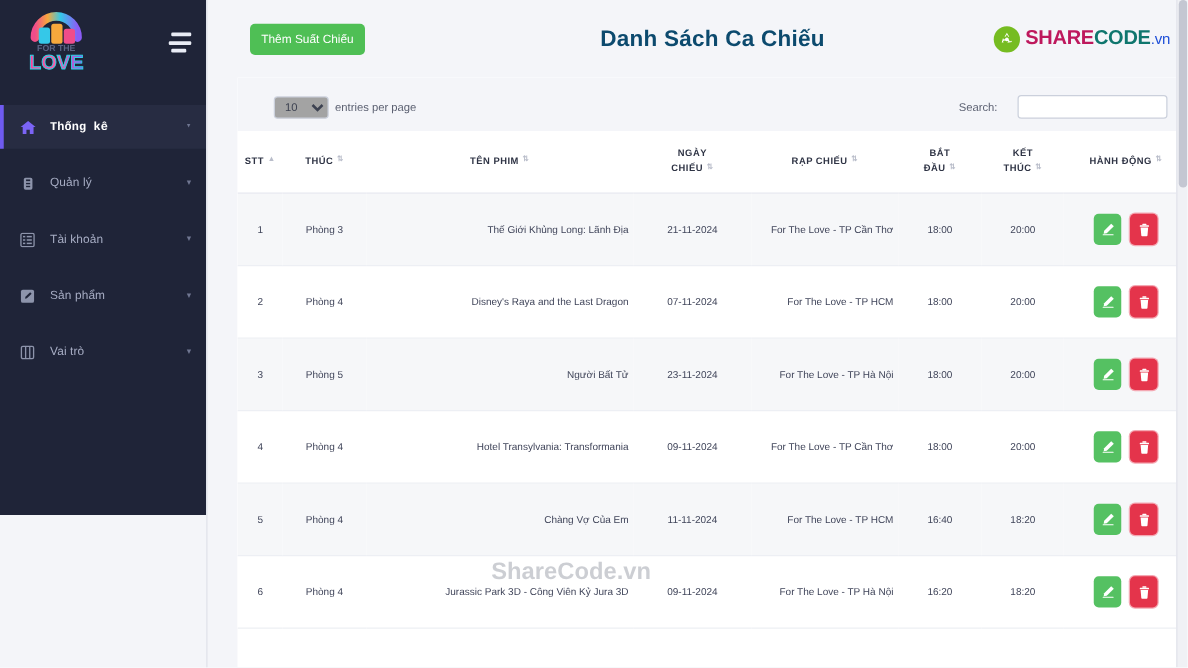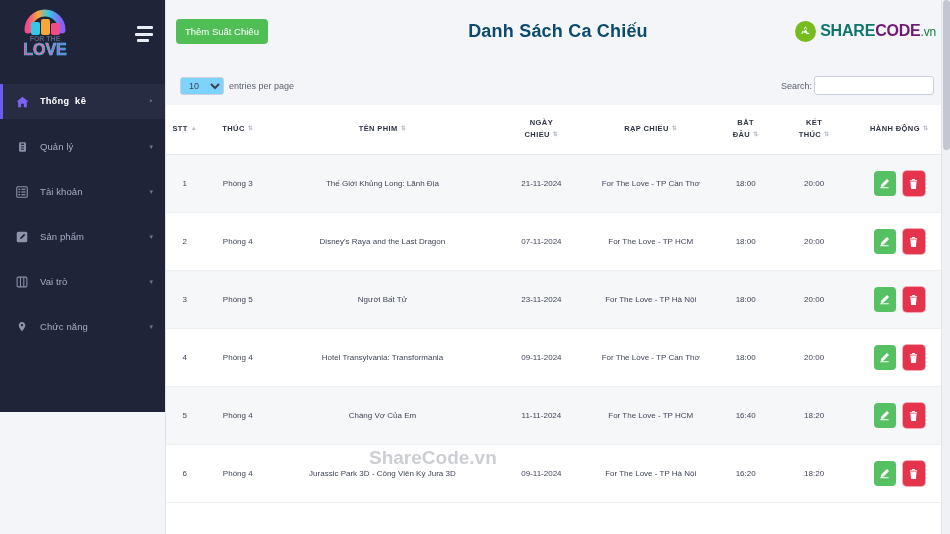--- a/index.html
+++ b/index.html
@@ -79,20 +79,21 @@
   }
 
   
   .main {
     flex: 1 1 auto;
     height: 534px;
     background: #f4f5f9;
     position: relative;
     overflow: hidden;
     border-left: 1px solid #dfe2ea;
+    padding-left: 24px;
   }
   .topbar {
     height: 62px;
     background: #f4f5f9;
     display: flex;
     align-items: center;
     padding: 0 14px 0 10px;
     position: relative;
   }
   .add-btn {
@@ -123,23 +124,23 @@
     gap: 4px;
     z-index: 3;
   }
   .sc-mark {
     width: 21px; height: 21px;
     border-radius: 50%;
     background: #76bc21;
     display: inline-flex; align-items: center; justify-content: center;
   }
   .sc-text { font-size: 16px; font-weight: bold; letter-spacing: -.2px; }
-  .sc-share { color: #0f766e; }
-  .sc-code { color: #701a75; }
-  .sc-vn { color: #15803d; font-size: 12px; font-weight: normal; }
+  .sc-share { color: #be185d; }
+  .sc-code { color: #0f766e; }
+  .sc-vn { color: #1d4ed8; font-size: 12px; font-weight: normal; }
 
   
   .card {
     background: #ffffff;
     margin: 0;
     height: 472px;
     position: relative;
     overflow: hidden;
   }
   .table-tools {
@@ -153,30 +154,31 @@
     align-items: center;
     gap: 5px;
     font-size: 9px;
     color: #5a5f70;
   }
   .entries select {
     font-size: 9px;
     padding: 2px 2px 2px 4px;
     border: 1px solid #cbd0dc;
     border-radius: 3px;
-    background: #7dd3fc;
+    background: #a3a3a3;
     color: #3d4251;
     font-family: "Liberation Sans", sans-serif;
     height: 18px;
+    margin-left: 15px;
   }
   .search-wrap {
     margin-left: auto;
     display: flex;
     align-items: center;
-    gap: 2px;
+    gap: 16px;
     font-size: 9px;
     color: #5a5f70;
   }
   .search-wrap input {
     width: 120px; height: 19px;
     border: 1px solid #cbd0dc;
     border-radius: 3px;
     font-size: 9px;
     padding: 0 5px;
     background: #ffffff;
@@ -207,21 +209,21 @@
     font-size: 8px;
     color: #40455a;
     padding: 16px 4px;
     text-align: center;
     border-bottom: 1px solid #edeff4;
     vertical-align: middle;
     line-height: 1.45;
   }
   tbody tr:nth-child(odd) { background: #f6f7f9; }
   tbody tr:nth-child(even) { background: #ffffff; }
-  td.left { text-align: center; }
+  td.left { text-align: right; }
   .c-stt   { width: 34px; }
   .c-phong { width: 62px; }
   .c-ten   { width: 200px; }
   .c-ngay  { width: 88px; }
   .c-rap   { width: 110px; }
   .c-bd    { width: 62px; }
   .c-kt    { width: 62px; }
   .c-hd    { width: 92px; }
 
   .actions { display: flex; gap: 7px; justify-content: center; align-items: center; }
@@ -354,30 +356,20 @@
           <svg width="12" height="12" viewBox="0 0 16 16" fill="none" stroke="currentColor" stroke-width="1.4">
               <rect x="1.5" y="1.5" width="13" height="13" rx="1.5"></rect>
               <line x1="6" y1="2" x2="6" y2="14"></line>
               <line x1="10.4" y1="2" x2="10.4" y2="14"></line>
             </svg>
         </span>
         <span class="nav-label">Vai trò</span>
         <span class="nav-caret">▾</span>
       </div>
 
-      <div class="nav-item">
-        <span class="nav-icon">
-          <svg width="10" height="13" viewBox="0 0 16 16" fill="currentColor">
-              <path d="M8 0.6C5 0.6 2.8 2.9 2.8 5.8c0 3.8 5.2 9.6 5.2 9.6s5.2-5.8 5.2-9.6C13.2 2.9 11 0.6 8 0.6z"></path>
-              <circle cx="8" cy="5.7" r="1.9" fill="#1f2438"></circle>
-            </svg>
-        </span>
-        <span class="nav-label">Chức năng</span>
-        <span class="nav-caret">▾</span>
-      </div>
 
     </nav>
   </aside>
 
   <section class="main">
 
     <header class="topbar">
       <button class="add-btn">Thêm Suất Chiếu</button>
       <h1 class="page-title">Danh Sách Ca Chiếu</h1>
       <div class="sharecode-logo">

